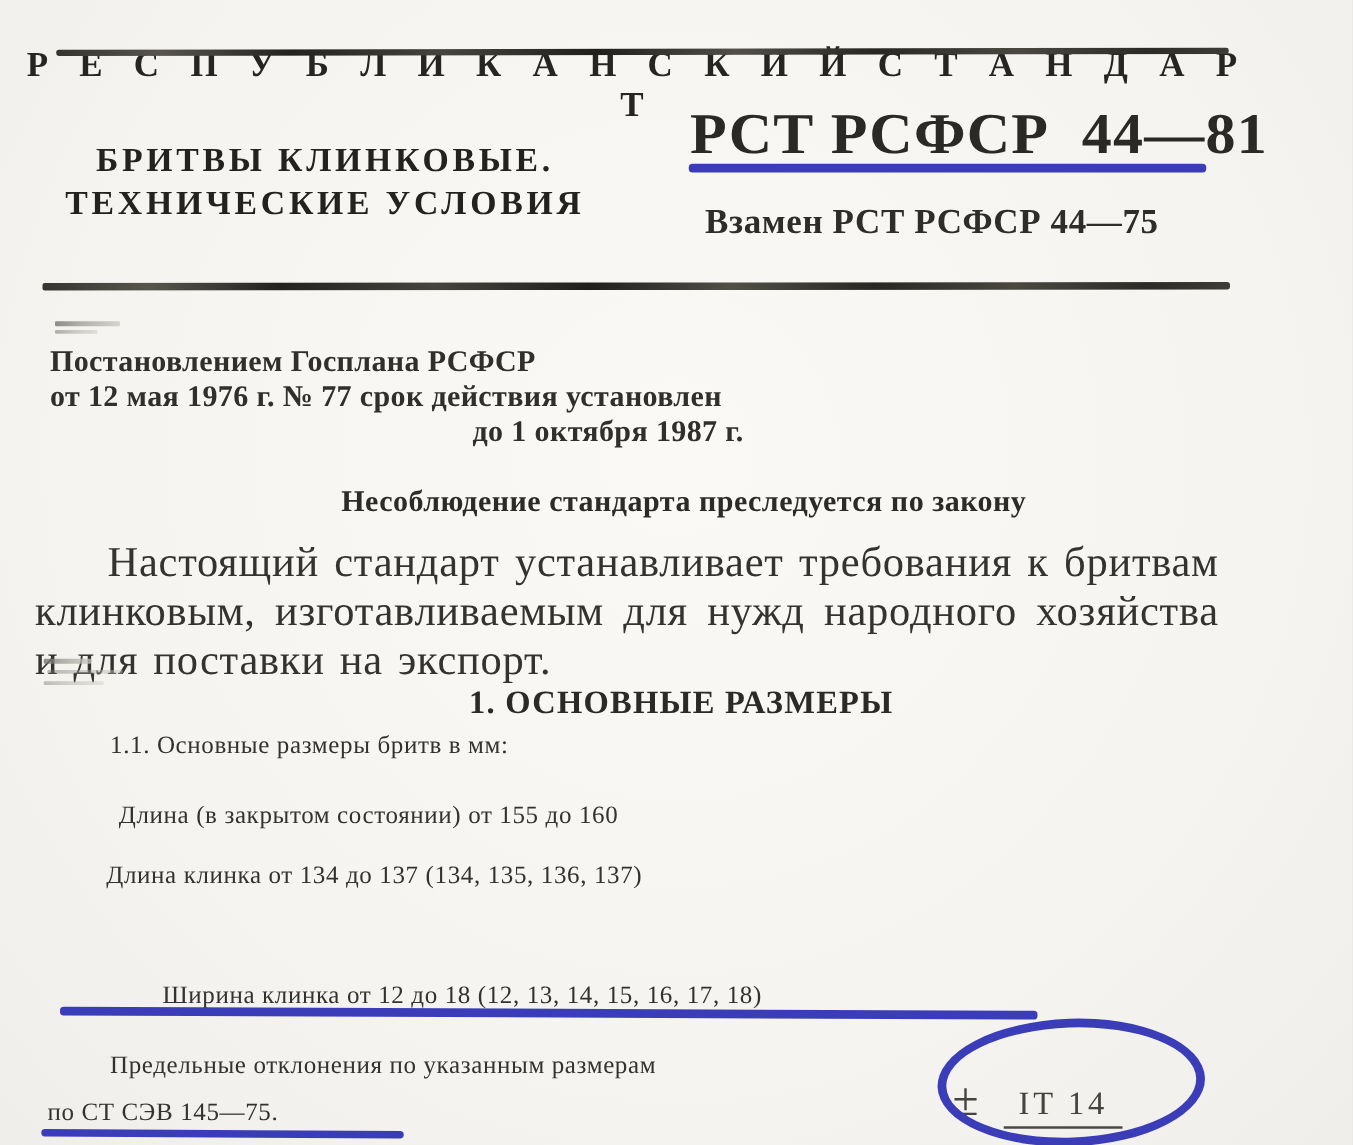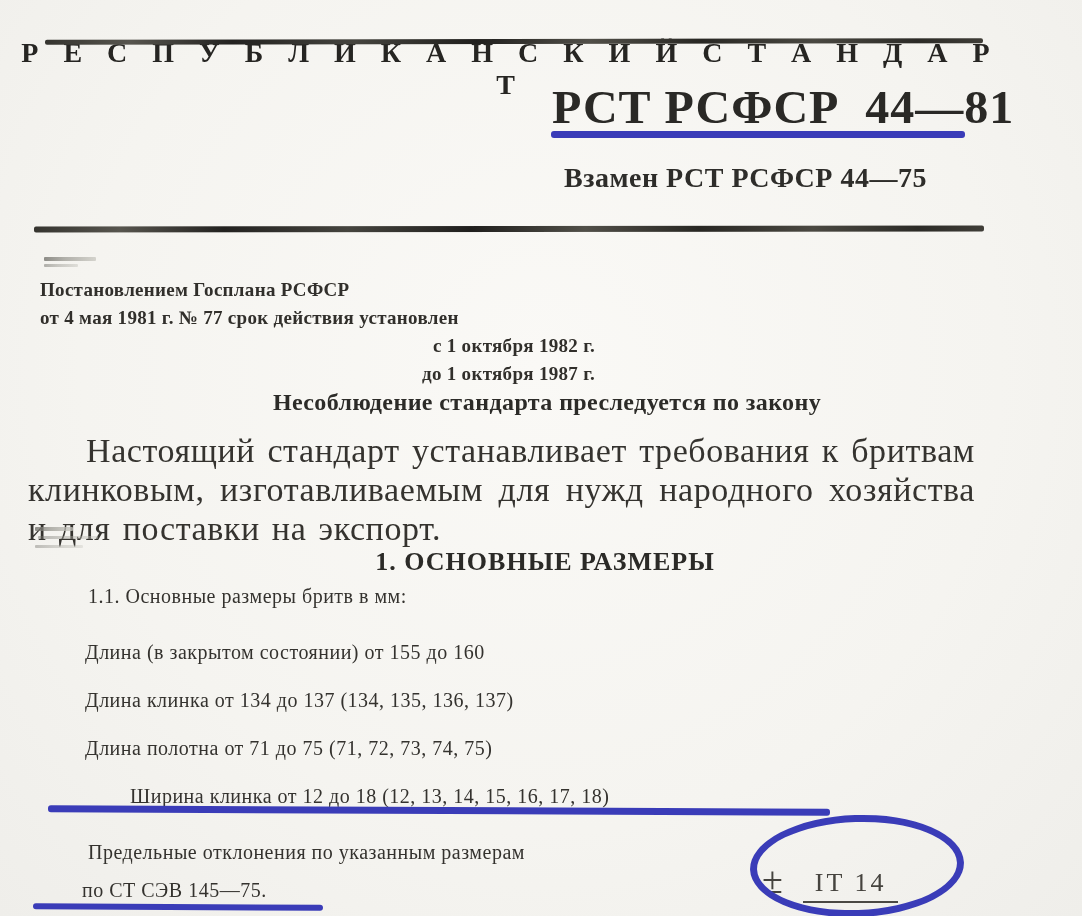--- a/index.html
+++ b/index.html
@@ -50,21 +50,21 @@
   .replaces{
     left:564px;top:162px;
     font-size:28px;font-weight:700;
     letter-spacing:0.5px;
     color:#2e2d2a;
     white-space:nowrap;
   }
   
   .decree{
     left:40px;top:276px;width:557px;
-    font-size:19px;font-weight:700;line-height:28px;
+    font-size:24px;font-weight:700;line-height:28px;
     color:#312f2b;
     letter-spacing:0.3px;
   }
   .decree .r{text-align:right;padding-right:2px;}
   .law-notice{
     left:6px;top:389px;width:1082px;
     text-align:center;
     font-size:24px;font-weight:700;
     color:#2c2b28;
     letter-spacing:0.4px;
@@ -86,91 +86,93 @@
     letter-spacing:1px;
     color:#2b2a27;
   }
   .body-line{
     font-size:20px;
     color:#34322e;
     letter-spacing:0.5px;
     white-space:nowrap;
   }
   .item11{left:88px;top:585px;}
-  .dim0{left:85px;top:641px;}
+  .dim0{left:95px;top:641px;}
   .dim1{left:85px;top:689px;}
   .dim2{left:85px;top:737px;}
   .dim3{left:85px;top:785px;margin-left:45px;}
   .width-underline{left:48px;top:807px;width:782px;height:7px;border-radius:3px;transform:rotate(0.25deg);}
   .tol-text{left:88px;top:841px;}
   .tol-math{
     left:762px;top:824px;
     display:flex;align-items:center;gap:20px;
   }
   .pm{font-size:38px;color:#45433e;line-height:1;}
   .frac{display:inline-flex;flex-direction:column;align-items:center;font-size:26px;color:#45433e;margin-top:44px;}
   .frac .num{padding:0 12px 3px;border-bottom:2px solid #4a4843;letter-spacing:3px;}
   .frac .den{padding-top:2px;}
   .ellipse{
     left:750px;top:815px;width:200px;height:88px;
     border:7px solid #3a3cb8;border-radius:50%;
     transform:rotate(-2deg);
     background:transparent;
   }
-  .ref-line{left:38px;top:879px;margin-left:44px;}
+  .ref-line{left:38px;top:879px;}
   .ref-underline{left:33px;top:904px;width:290px;height:6px;border-radius:3px;transform:rotate(0.3deg);}
   
   .artifact{background:linear-gradient(90deg,#6b6a64,#9b9a93 40%,#c9c8c1);opacity:0.75;border-radius:1px;}
   .a1{left:44px;top:257px;width:52px;height:4px;}
   .a1b{left:44px;top:264px;width:34px;height:3px;opacity:0.5;}
   .a2{left:35px;top:527px;width:38px;height:4px;}
   .a2b{left:38px;top:536px;width:60px;height:3px;opacity:0.45;}
   .a2c{left:35px;top:545px;width:48px;height:3px;opacity:0.4;}
 </style>
 </head>
 <body>
 
 <div class="page">
 
   <div class="abs kicker">Р Е С П У Б Л И К А Н С К И Й   С Т А Н Д А Р Т</div>
 
   <div class="abs rule rule1"></div>
 
+  <div class="abs doc-title">
+    <div>БРИТВЫ  КЛИНКОВЫЕ.</div>
+    <div>ТЕХНИЧЕСКИЕ  УСЛОВИЯ</div>
+  </div>
 
   <div class="abs code">РСТ РСФСР  44—81</div>
   <div class="abs blue code-underline"></div>
   <div class="abs replaces">Взамен РСТ РСФСР 44—75</div>
 
   <div class="abs rule rule2"></div>
 
   <div class="abs artifact a1"></div>
   <div class="abs artifact a1b"></div>
 
   <div class="abs decree">
     <div>Постановлением Госплана РСФСР</div>
-    <div>от 4 мая 1981 г. № 77 срок действия установлен</div>
-    <div class="r">с 1 октября 1982 г.</div>
+    <div>от 12 мая 1976 г. № 77 срок действия установлен</div>
     <div class="r">до 1 октября 1987 г.</div>
   </div>
 
   <div class="abs law-notice">Несоблюдение стандарта преследуется по закону</div>
 
   <div class="abs intro">Настоящий стандарт устанавливает требования к бритвам клинковым, изготавливаемым для нужд народного хозяйства и для поставки на экспорт.</div>
 
   <div class="abs artifact a2"></div>
   <div class="abs artifact a2b"></div>
   <div class="abs artifact a2c"></div>
 
   <div class="abs section-heading">1. ОСНОВНЫЕ РАЗМЕРЫ</div>
 
   <div class="abs body-line item11">1.1.  Основные размеры бритв в мм:</div>
 
   <div class="abs body-line dim0">Длина (в закрытом состоянии) от 155 до 160</div>
   <div class="abs body-line dim1">Длина клинка от 134 до 137 (134, 135, 136, 137)</div>
-  <div class="abs body-line dim2">Длина полотна от 71 до 75 (71, 72, 73, 74, 75)</div>
   <div class="abs body-line dim3">Ширина клинка от 12 до 18 (12, 13, 14, 15, 16, 17, 18)</div>
   <div class="abs blue width-underline"></div>
 
   <div class="abs body-line tol-text">Предельные отклонения по указанным размерам</div>
 
   <div class="abs tol-math">
     <span class="pm">±</span>
     <span class="frac">
       <span class="num">IT 14</span>
       <span class="den">2</span>

